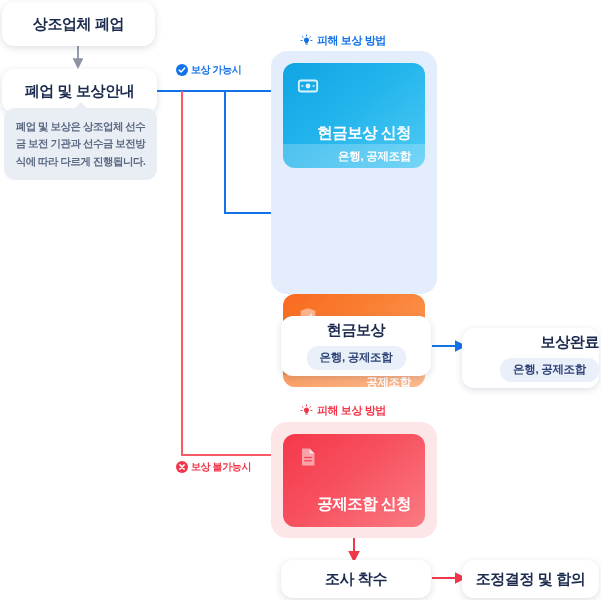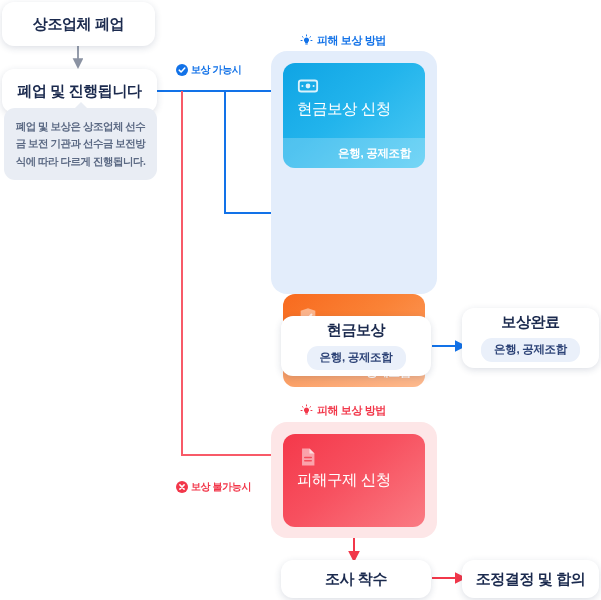--- a/index.html
+++ b/index.html
@@ -100,26 +100,27 @@
   .card.orange{background:linear-gradient(140deg,#f86a1e 0%,#fa8236 45%,#fda36a 100%);}
   .card.red{background:linear-gradient(140deg,#f4384a 0%,#f7505f 45%,#fa7b83 100%);}
 
   .card-body{flex:1;padding:12px 14px 0;}
   .card-icon{
     width:22px;height:22px;
     display:block;
     opacity:.85;
   }
   .card-title{
-    margin-top:2px;
+    margin-top:26px;
     color:#ffffff;
     font-size:15.5px;
-    font-weight:normal;
+    font-weight:bold;
     letter-spacing:-0.5px;
     white-space:nowrap;
+    text-align:right;
   }
   .card-foot{
     height:30px;
     display:flex;align-items:center;justify-content:flex-end;
     padding:0 14px;
     color:#ffffff;
     font-size:11.5px;
     font-weight:bold;
     letter-spacing:-0.3px;
     white-space:nowrap;
@@ -175,37 +176,37 @@
     <path d="M354,537 L354,557" stroke="#f2374a" stroke-width="2" fill="none" marker-end="url(#ar-red)"></path>
 
     <path d="M432,578 L461,578" stroke="#f2374a" stroke-width="2" fill="none" marker-end="url(#ar-red)"></path>
   </svg>
 
   <div class="abs node" style="left:2px;top:2px;width:153px;height:44px;">
     <div class="node-title">상조업체 폐업</div>
   </div>
 
   <div class="abs node" style="left:2px;top:69px;width:155px;height:44px;">
-    <div class="node-title">폐업 및 진행됩니다</div>
+    <div class="node-title">폐업 및 보상안내</div>
   </div>
 
   <div class="abs tooltip" style="left:4px;top:108px;width:153px;">
     <div class="tooltip-tail"></div>
     <span>폐업 및 보상은 상조업체 선수금 보전 기관과 선수금 보전방식에 따라 다르게 진행됩니다.</span>
   </div>
 
   <div class="conn-label blue" style="left:176px;top:63px;">
     <svg width="12" height="12" viewBox="0 0 16 16">
       <circle cx="8" cy="8" r="8" fill="#1272e8"></circle>
       <path d="M4.3,8.2 L6.8,10.6 L11.7,5.4" stroke="#ffffff" stroke-width="2" fill="none" stroke-linecap="round" stroke-linejoin="round"></path>
     </svg>
     <span>보상 가능시</span>
   </div>
 
-  <div class="conn-label red" style="left:176px;top:460px;margin-top:20px;">
+  <div class="conn-label red" style="left:176px;top:460px;">
     <svg width="12" height="12" viewBox="0 0 16 16">
       <circle cx="8" cy="8" r="8" fill="#f2374a"></circle>
       <path d="M5.2,5.2 L10.8,10.8 M10.8,5.2 L5.2,10.8" stroke="#ffffff" stroke-width="2" stroke-linecap="round"></path>
     </svg>
     <span>보상 불가능시</span>
   </div>
 
   <div class="panel-head blue" style="left:300px;top:33px;">
     <svg width="13" height="13" viewBox="0 0 20 20">
       <path d="M10,5.4 a4,4 0 0 1 2.2,7.3 v1.5 h-4.4 v-1.5 A4,4 0 0 1 10,5.4 z" fill="#1272e8"></path>
@@ -246,21 +247,21 @@
       </div>
       <div class="card-foot">공제조합</div>
     </div>
   </div>
 
   <div class="abs node" style="left:281px;top:316px;width:150px;height:60px;">
     <div class="node-title">현금보상</div>
     <div class="node-chip">은행, 공제조합</div>
   </div>
 
-  <div class="abs node" style="left:462px;top:308px;width:137px;height:60px;">
+  <div class="abs node" style="left:462px;top:328px;width:137px;height:60px;align-items:flex-end;">
     <div class="node-title">보상완료</div>
     <div class="node-chip">은행, 공제조합</div>
   </div>
 
   <div class="panel-head red" style="left:300px;top:403px;">
     <svg width="13" height="13" viewBox="0 0 20 20">
       <path d="M10,5.4 a4,4 0 0 1 2.2,7.3 v1.5 h-4.4 v-1.5 A4,4 0 0 1 10,5.4 z" fill="#f2374a"></path>
       <rect x="8.1" y="14.8" width="3.8" height="1.5" rx=".7" fill="#f2374a"></rect>
       <g stroke="#f2374a" stroke-width="1.5" stroke-linecap="round">
         <path d="M10,1.4 L10,3.0"></path>
@@ -277,21 +278,21 @@
     <div class="abs card red" style="left:12px;top:12px;width:142px;height:93px;">
       <div class="card-body">
         <svg class="card-icon" viewBox="0 0 24 24">
           <path d="M5.5,2.6 h8.1 L19,8.1 v13.3 h-13.5 z" fill="#ffffff" fill-opacity=".6"></path>
           <path d="M13.6,2.6 L19,8.1 h-5.4 z" fill="#ffffff" fill-opacity=".9"></path>
           <g stroke="#f4505e" stroke-width="1.5" stroke-linecap="round">
             <path d="M8.4,12.6 h7.2"></path>
             <path d="M8.4,16.1 h7.2"></path>
           </g>
         </svg>
-        <div class="card-title">피해구제 신청</div>
+        <div class="card-title">공제조합 신청</div>
       </div>
     </div>
   </div>
 
   <div class="abs node" style="left:281px;top:560px;width:150px;height:38px;">
     <div class="node-title">조사 착수</div>
   </div>
 
   <div class="abs node" style="left:462px;top:560px;width:137px;height:38px;">
     <div class="node-title">조정결정 및 합의</div>

